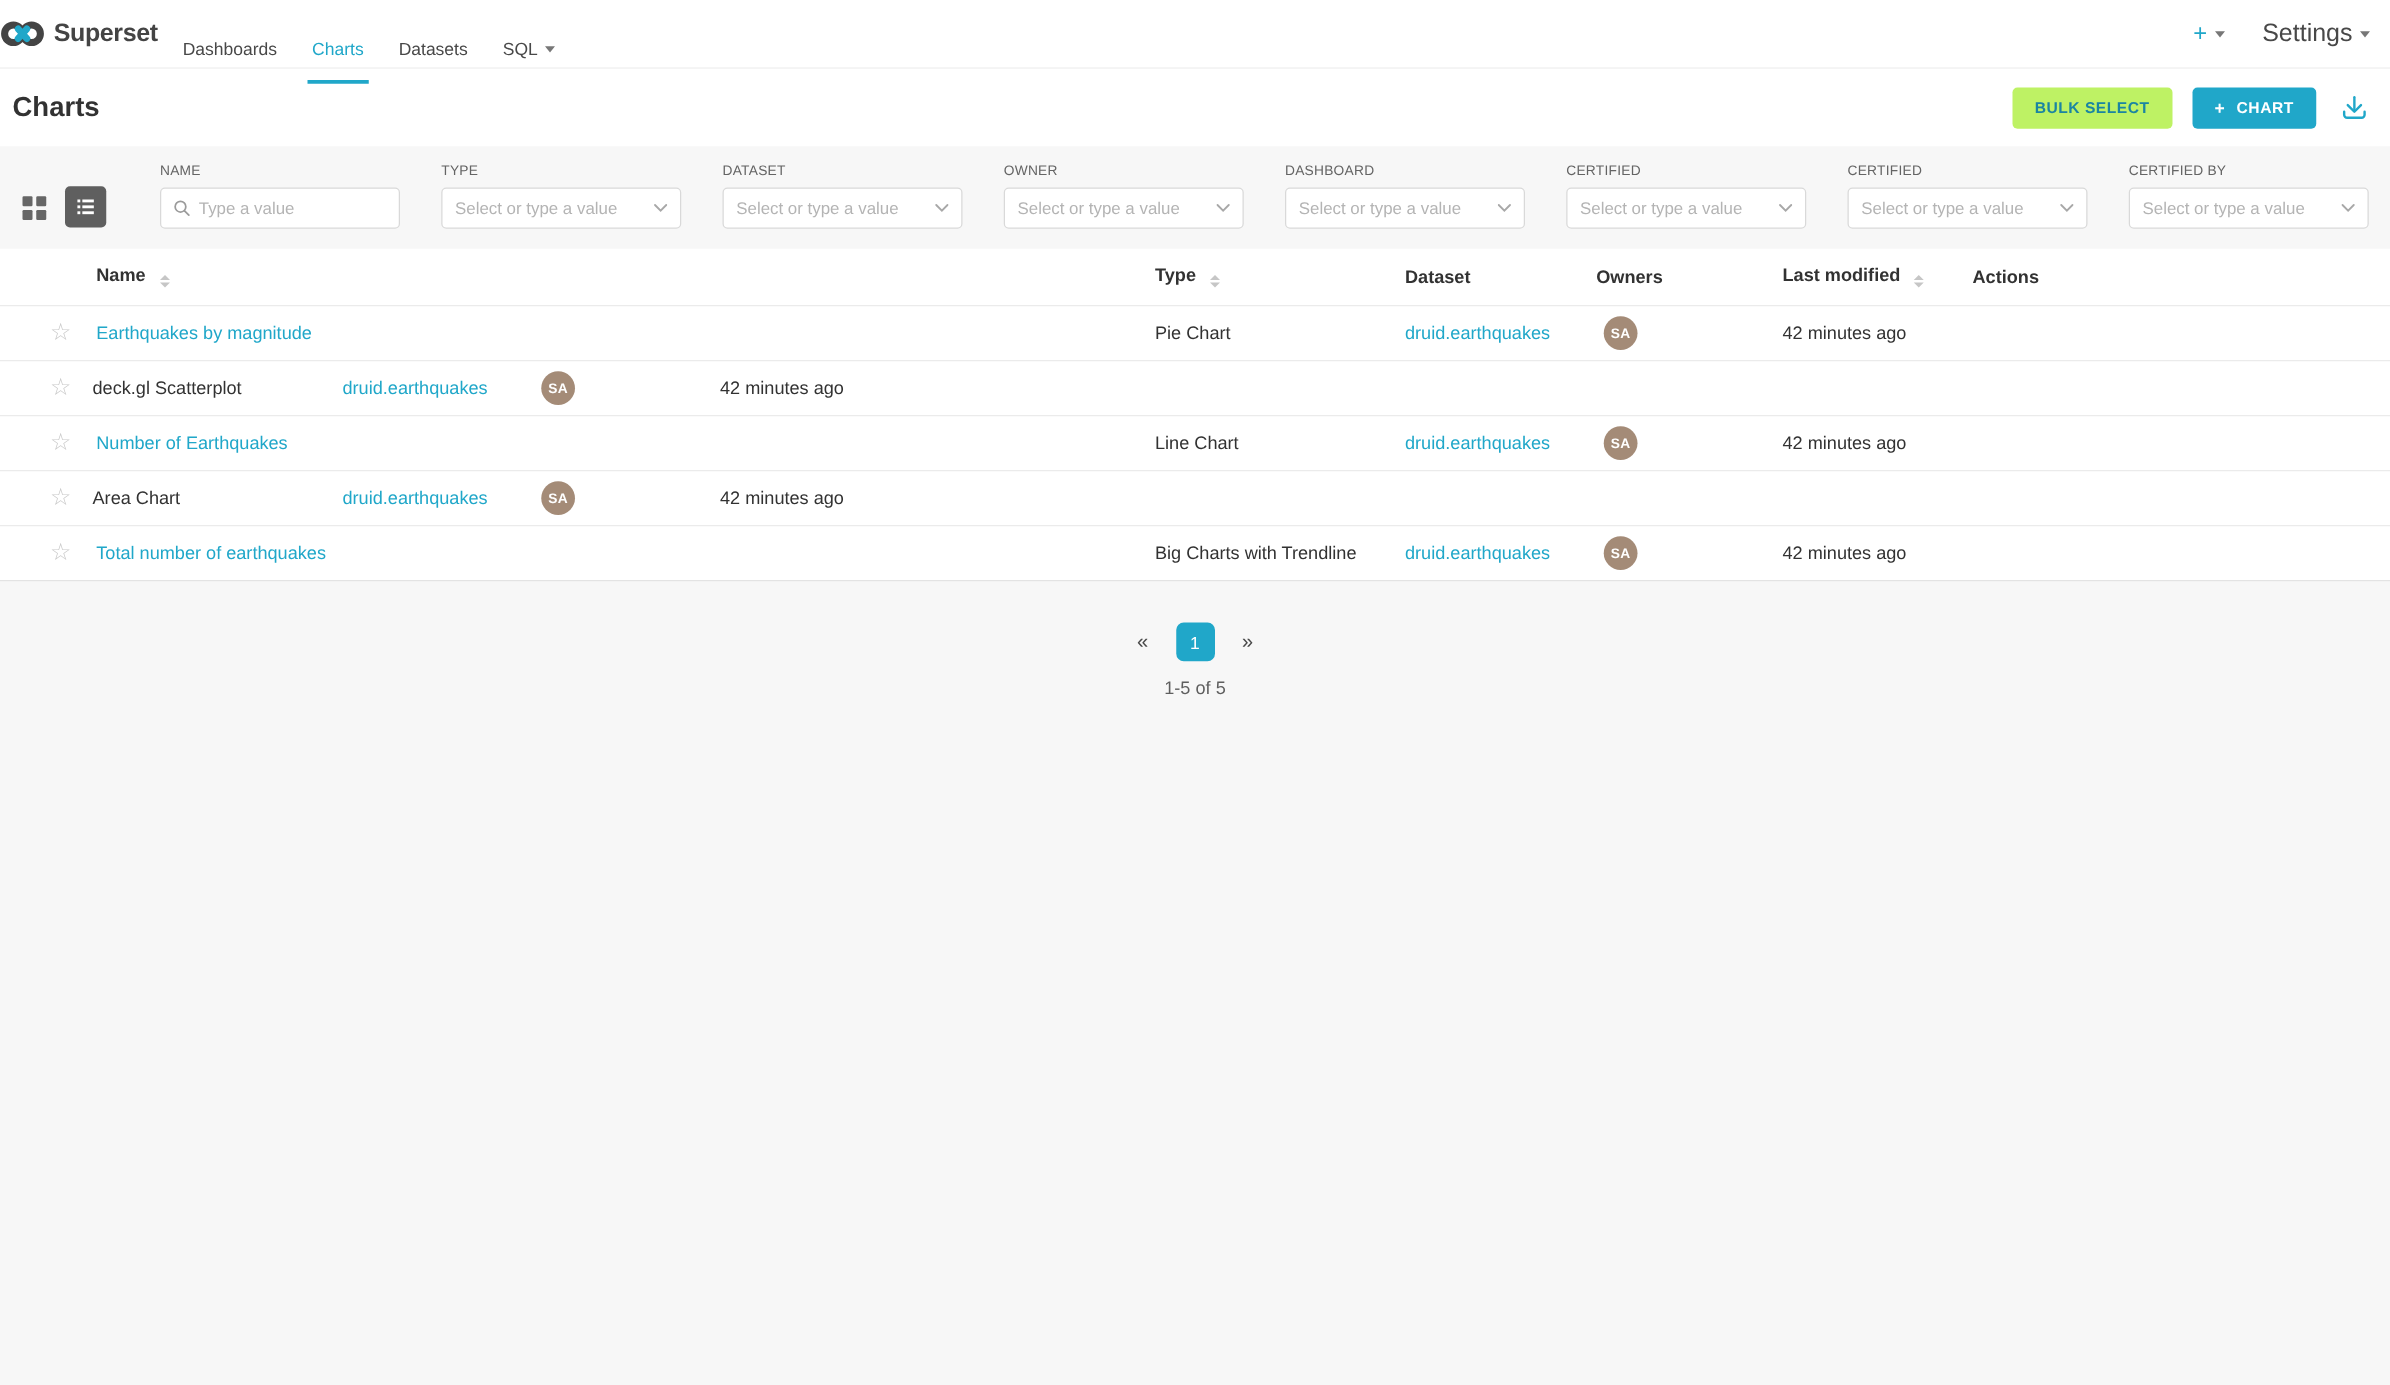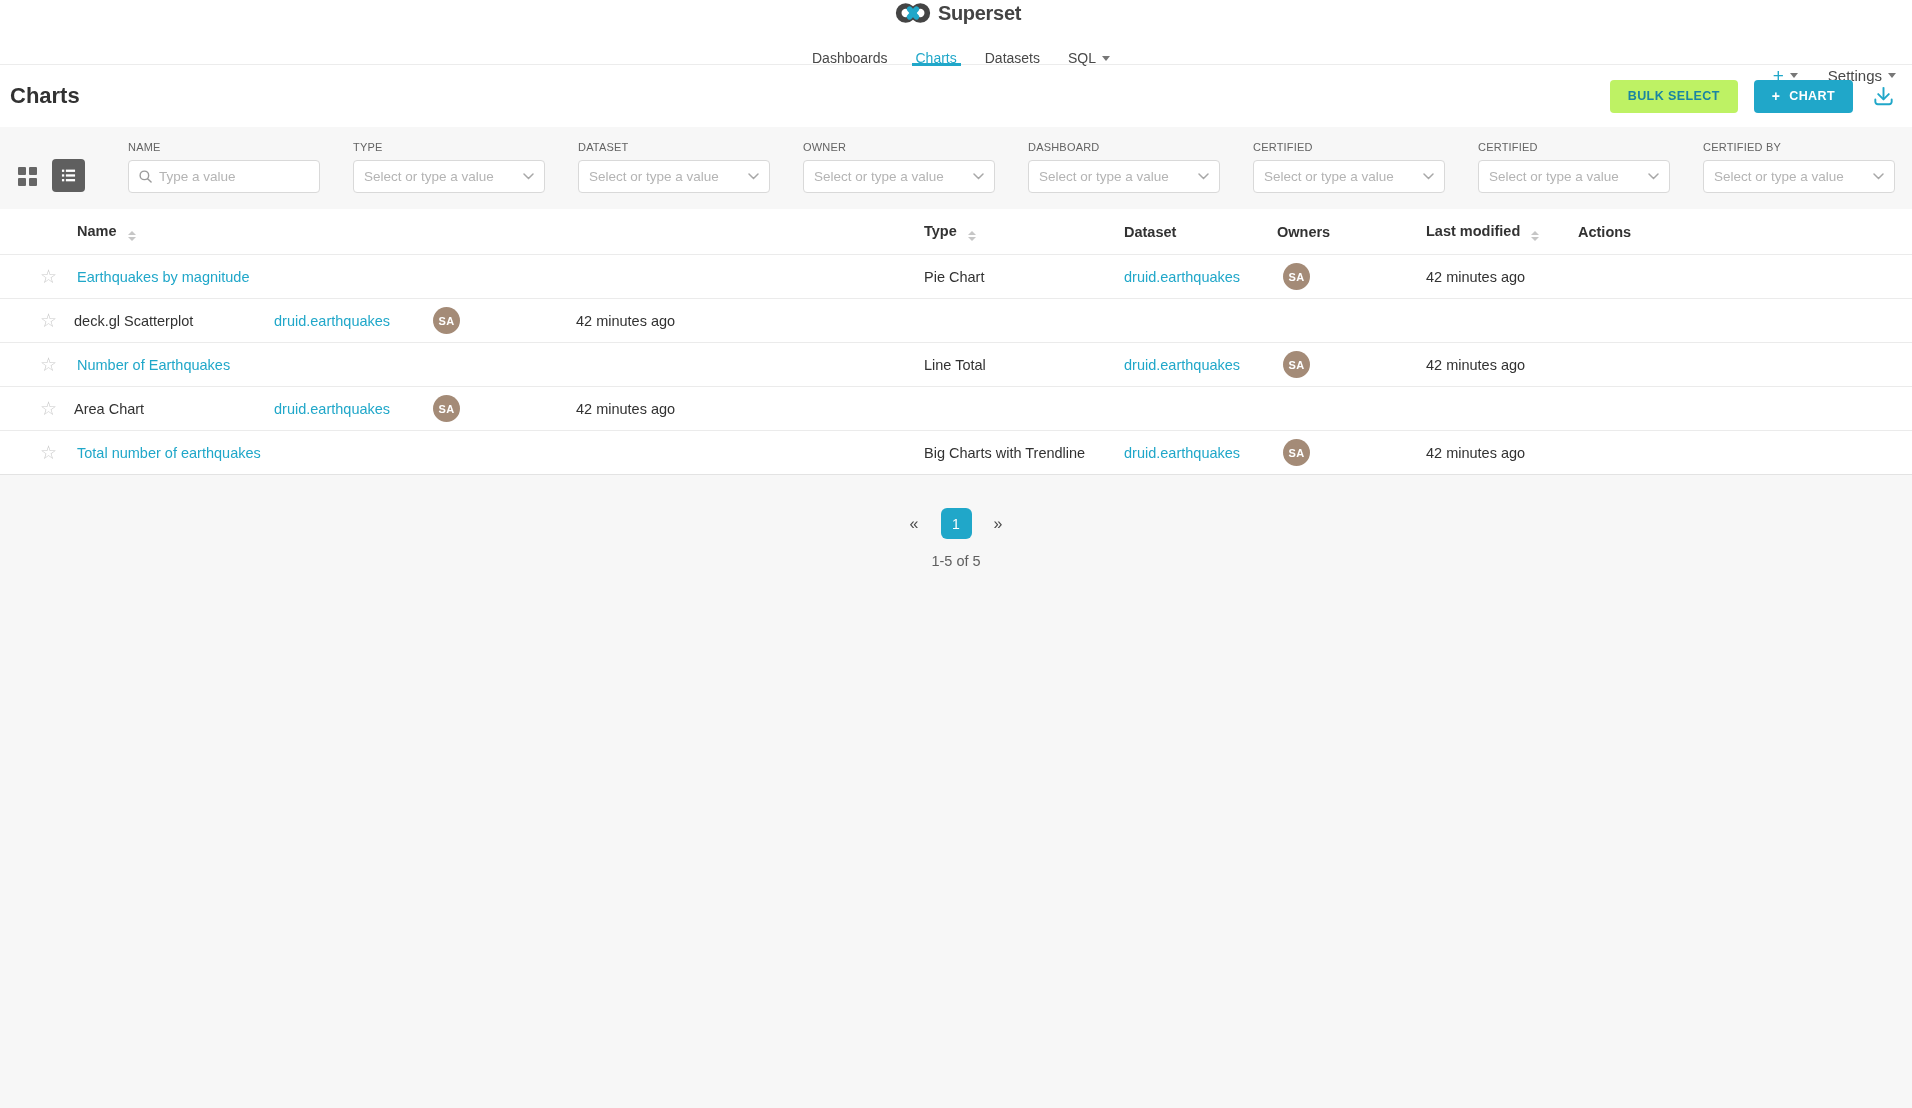--- a/index.html
+++ b/index.html
@@ -6,22 +6,22 @@
   html,body { width:1912px; height:1108px; }
   body {
     font-family: "Liberation Sans", sans-serif;
     background:#F7F7F7;
     color:#323232;
     overflow:hidden;
   }
 
   
   .navbar {
-    height:65px; background:#FFFFFF; border-bottom:1px solid #ECECEC;
-    display:flex; align-items:center; padding:0 16px 0 20px;flex-direction:column;
+    height:55px; background:#FFFFFF; border-bottom:1px solid #ECECEC;
+    display:flex; align-items:center; padding:0 16px 0 0;
   }
   .logo { display:flex; align-items:center; cursor:pointer; }
   .brand-name { font-size:20px; font-weight:700; color:#444; margin-left:7px; letter-spacing:-0.3px; }
   .nav-items { display:flex; height:55px; margin-left:6px;margin-top:24px; }
   .nav-item {
     display:flex; align-items:center; padding:0 14px; font-size:14px;
     color:#484848; position:relative; cursor:pointer; white-space:nowrap;
   }
   .nav-item.active { color:#20A7C9; }
   .nav-item.active::after {
@@ -29,21 +29,21 @@
     height:3px; background:#20A7C9;
   }
   .caret-down {
     width:0; height:0; display:inline-block; margin-left:6px;
     border-left:4px solid transparent; border-right:4px solid transparent;
     border-top:5px solid #777;
   }
   .nav-right { margin-left:auto; display:flex; align-items:center; gap:30px; }
   .plus-menu { display:flex; align-items:center; cursor:pointer; }
   .plus-menu .plus-glyph { color:#20A7C9; font-size:19px; font-weight:400; line-height:1; }
-  .settings-menu { display:flex; align-items:center; font-size:15px; color:#484848; cursor:pointer; }
+  .settings-menu { display:flex; align-items:center; font-size:20px; color:#484848; cursor:pointer; }
 
   
   .page-header {
     background:#FFFFFF; height:62px; display:flex; align-items:center;
     padding:0 14px 0 10px;
   }
   .page-title { font-size:22px; font-weight:700; color:#323232; }
   .header-actions { margin-left:auto; display:flex; align-items:center; gap:16px; }
   .btn {
     height:33px; border:none; border-radius:4px; font-family:inherit;
@@ -387,21 +387,21 @@
   </div>
 
   <div class="trow">
     <div class="c-star">
       <button class="star">☆</button>
     </div>
     <div class="c-name">
       <a class="link">Number of Earthquakes</a>
     </div>
     <div class="c-type">
-      <span>Line Total</span>
+      <span>Line Chart</span>
     </div>
     <div class="c-dataset">
       <a class="link">druid.earthquakes</a>
     </div>
     <div class="c-owners">
       <span class="avatar">SA</span>
     </div>
     <div class="c-lastmod">
       <span>42 minutes ago</span>
     </div>

